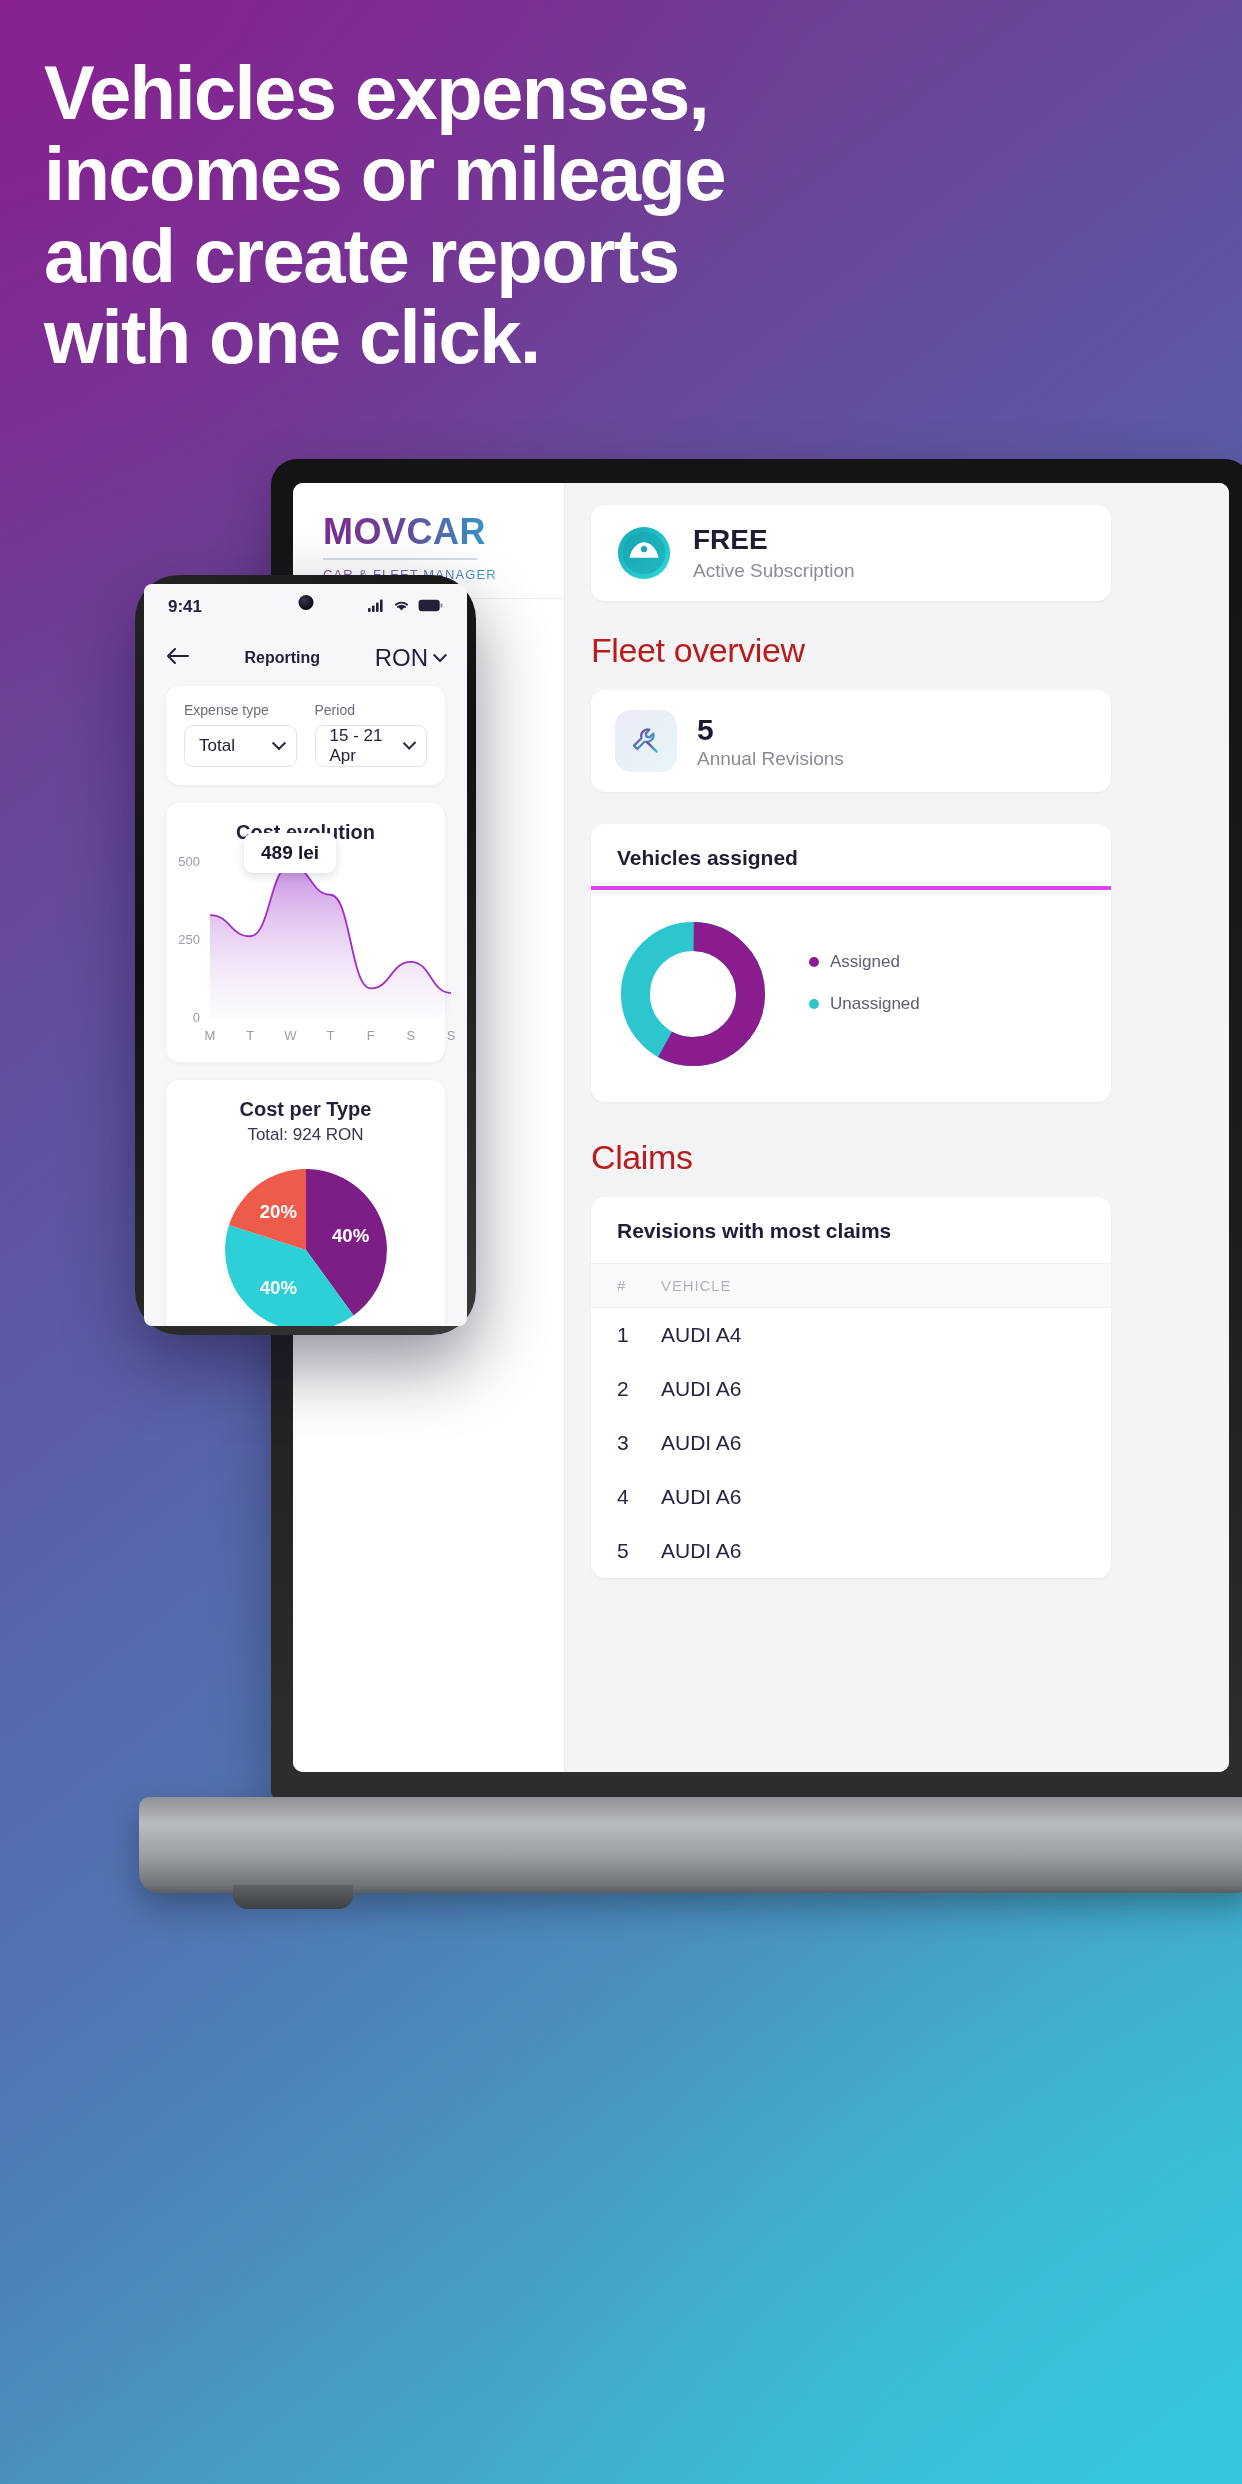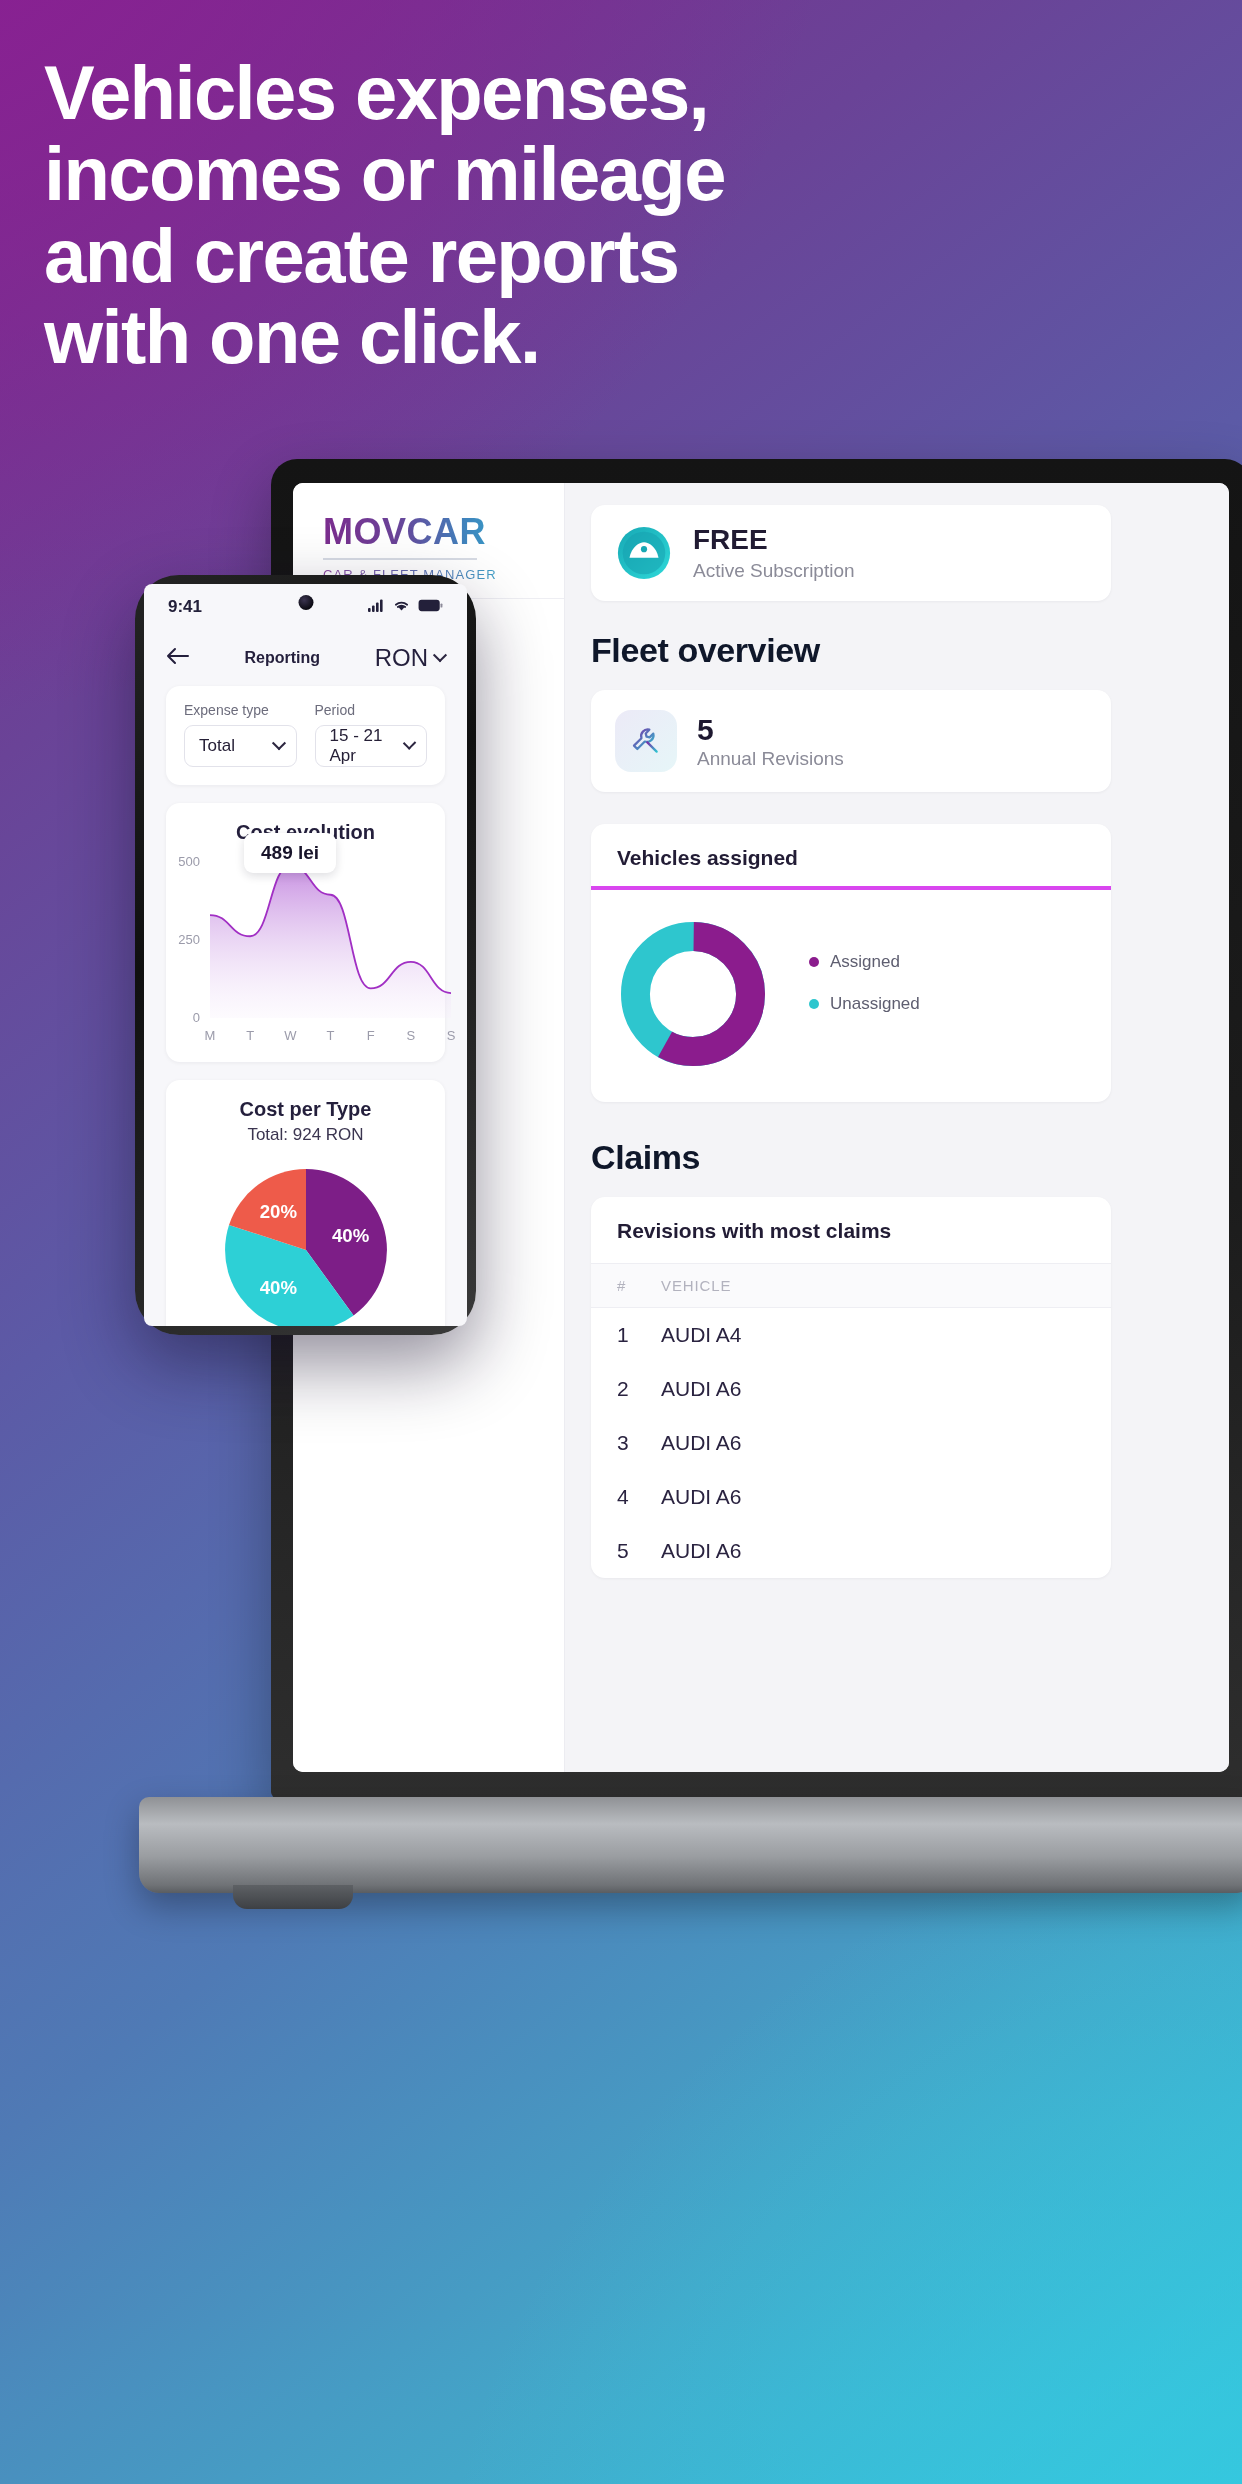--- a/index.html
+++ b/index.html
@@ -73,21 +73,21 @@
     background:#fff; border-radius:14px; padding:19px 24px;
     display:flex; align-items:center; gap:20px;
     box-shadow:0 1px 3px rgba(22,22,40,.05); margin-bottom:30px;
     width:520px;
   }
   .badge-icon { width:58px; height:58px; flex:0 0 58px; position:relative; }
   .sub-title { font-size:28px; font-weight:bold; color:#211b33; line-height:1.15; }
   .sub-sub { font-size:19px; color:#8b8b98; margin-top:3px; }
 
   .section-title {
-    font-size:34px; font-weight:bold; color:#0f172a; letter-spacing:-.4px;
+    font-size:34px; font-weight:normal; color:#b91c1c; letter-spacing:-.4px;
     margin:0 0 20px 0;
   }
 
   .stat-card {
     background:#fff; border-radius:14px; padding:20px 24px;
     display:flex; align-items:center; gap:20px; width:520px;
     box-shadow:0 1px 3px rgba(22,22,40,.05); margin-bottom:32px;
   }
   .stat-icon {
     width:62px; height:62px; flex:0 0 62px; border-radius:16px;

